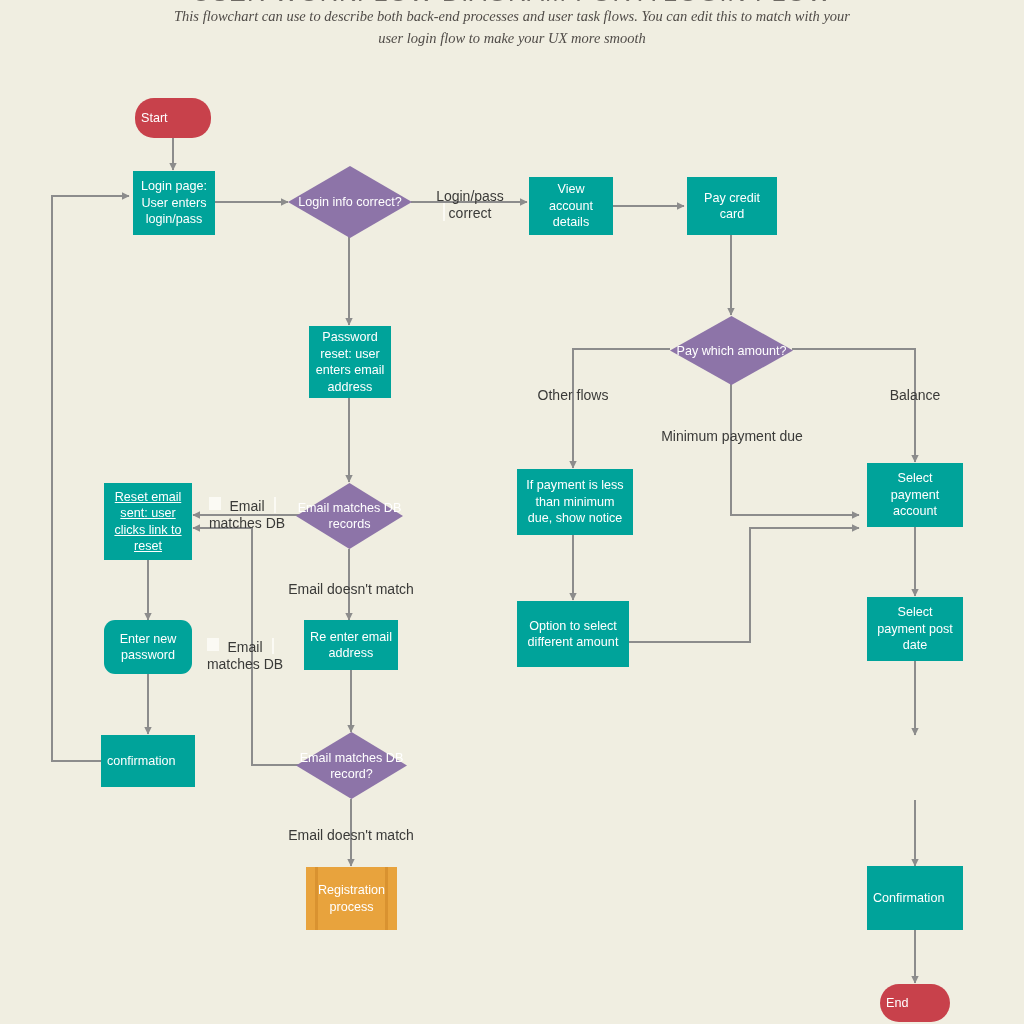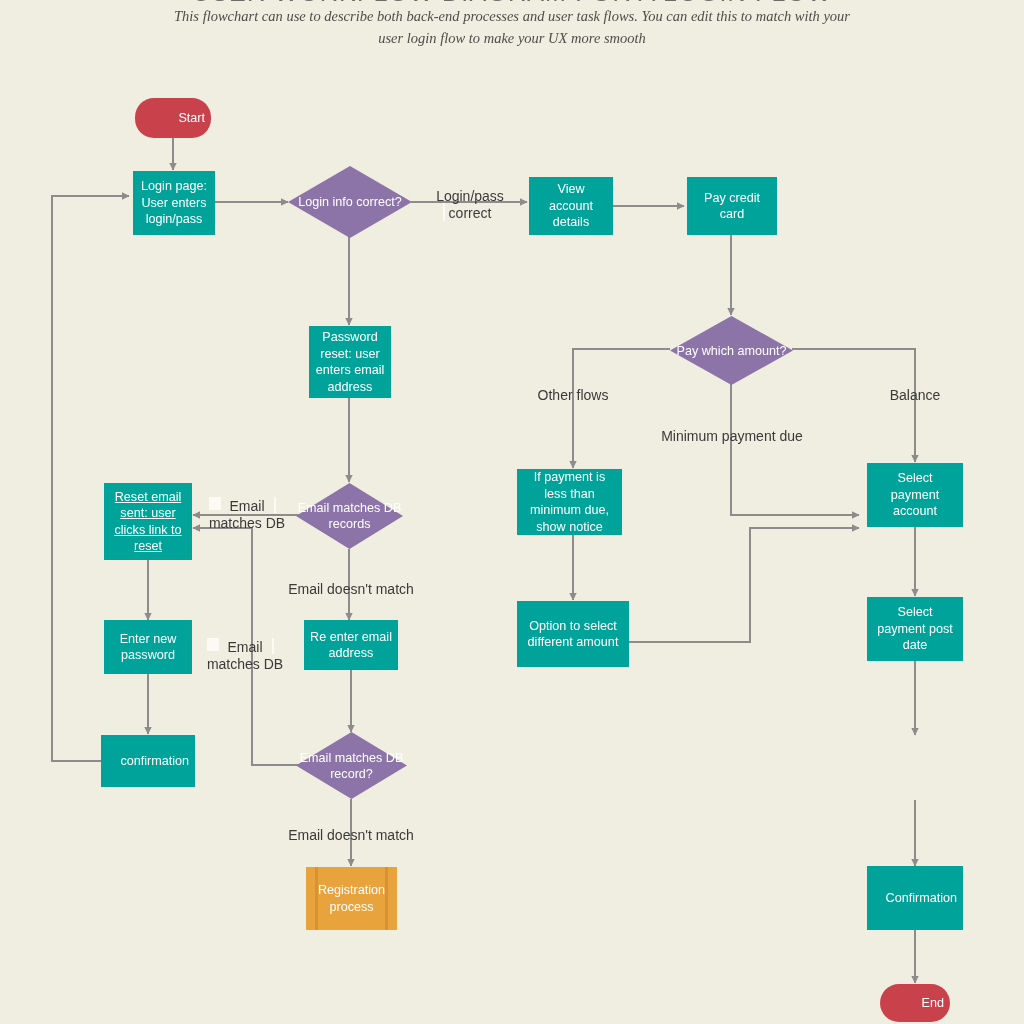--- a/index.html
+++ b/index.html
@@ -27,21 +27,21 @@
     font-size:14.5px;line-height:22px;
     font-style:italic;
     color:#504C48;
     font-family:"Liberation Serif", serif;
   }
 
   
   .node{
     position:absolute;
     box-sizing:border-box;
-    display:flex;align-items:center;justify-content:flex-end;
+    display:flex;align-items:center;justify-content:flex-start;
     text-align:center;
     color:#ffffff;
     font-size:12.6px;
     line-height:16.5px;
     padding:2px 6px;
   }
   .proc{background:#00A39A;}
   .term{background:#C8414B;border-radius:19px;}
   .pre{background:#E8A33D;}
   .pre .bar{
@@ -164,21 +164,21 @@
     <span>View account details</span>
   </div>
 
   <div class="dia" style="left:670px;top:316px;width:123px;height:69px;">
     <svg width="123" height="69" viewBox="0 0 123 69">
       <polygon points="61.5,0 123,34.5 61.5,69 0,34.5" fill="#8D74A8"></polygon>
     </svg>
     <div class="dtxt">Pay which amount?</div>
   </div>
 
-  <div class="node proc" style="left:517px;top:469px;width:105px;height:66px;">
+  <div class="node proc" style="left:517px;top:469px;width:116px;height:66px;">
     <span>If payment is less than minimum due, show notice</span>
   </div>
 
   <div class="node proc" style="left:517px;top:601px;width:112px;height:66px;">
     <span>Option to select different amount</span>
   </div>
 
   <div class="node proc" style="left:867px;top:463px;width:96px;height:64px;">
     <span>Select payment account</span>
   </div>
@@ -204,21 +204,21 @@
     <svg width="107" height="66" viewBox="0 0 107 66">
       <polygon points="53.5,0 107,33 53.5,66 0,33" fill="#8D74A8"></polygon>
     </svg>
     <div class="dtxt">Email matches  DB records</div>
   </div>
 
   <div class="node proc" style="left:104px;top:483px;width:88px;height:77px;text-decoration:underline;">
     <span>Reset email sent: user clicks link to reset</span>
   </div>
 
-  <div class="node proc" style="left:104px;top:620px;width:88px;height:54px;">
+  <div class="node proc" style="left:104px;top:620px;width:88px;height:54px;border-radius:11px;">
     <span>Enter new password</span>
   </div>
 
   <div class="node proc" style="left:101px;top:735px;width:94px;height:52px;">
     <span>confirmation</span>
   </div>
 
   <div class="node proc" style="left:304px;top:620px;width:94px;height:50px;">
     <span>Re enter email address</span>
   </div>

